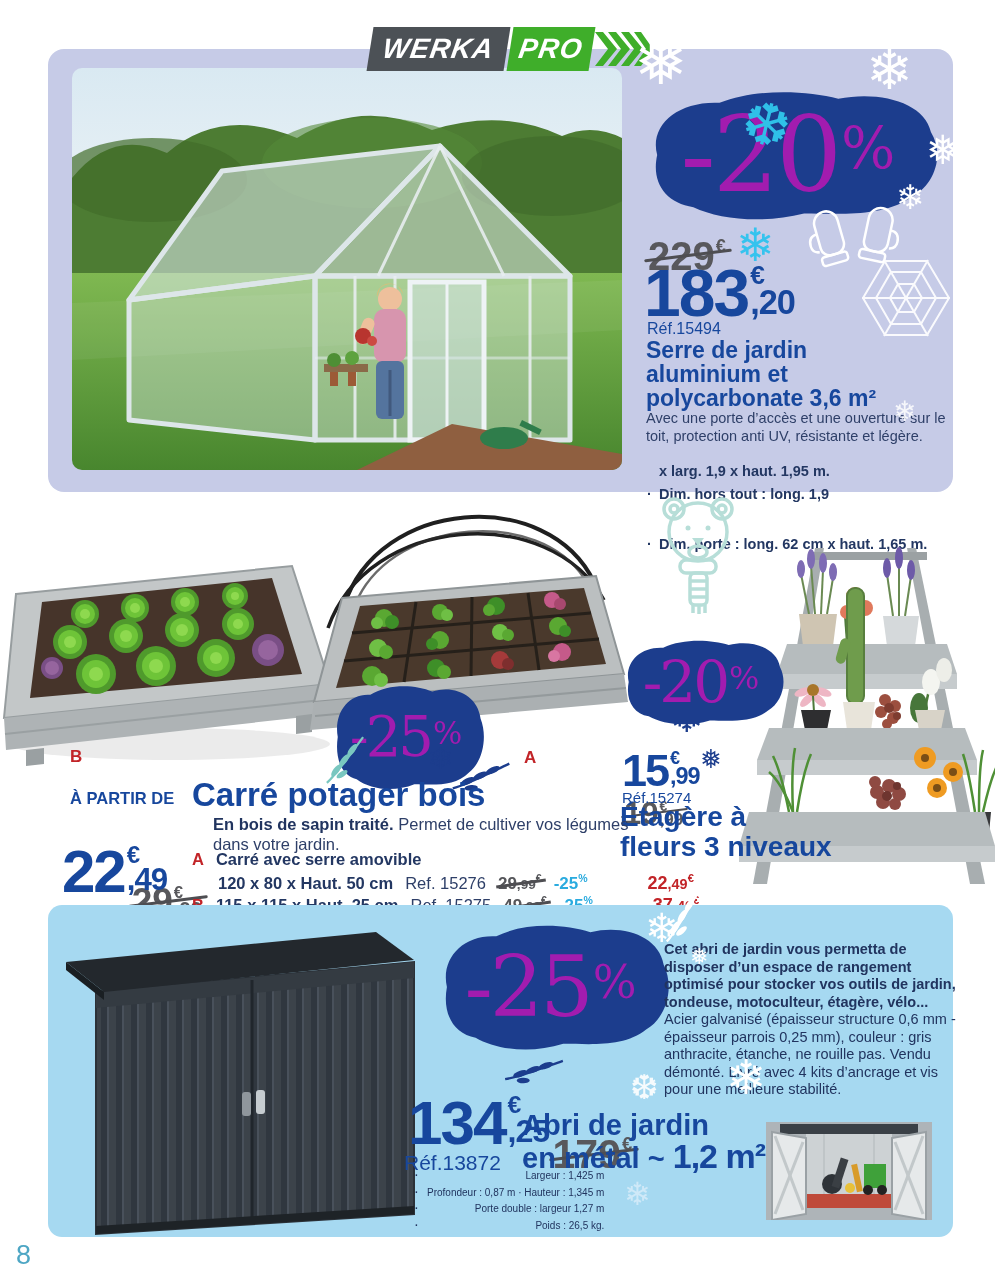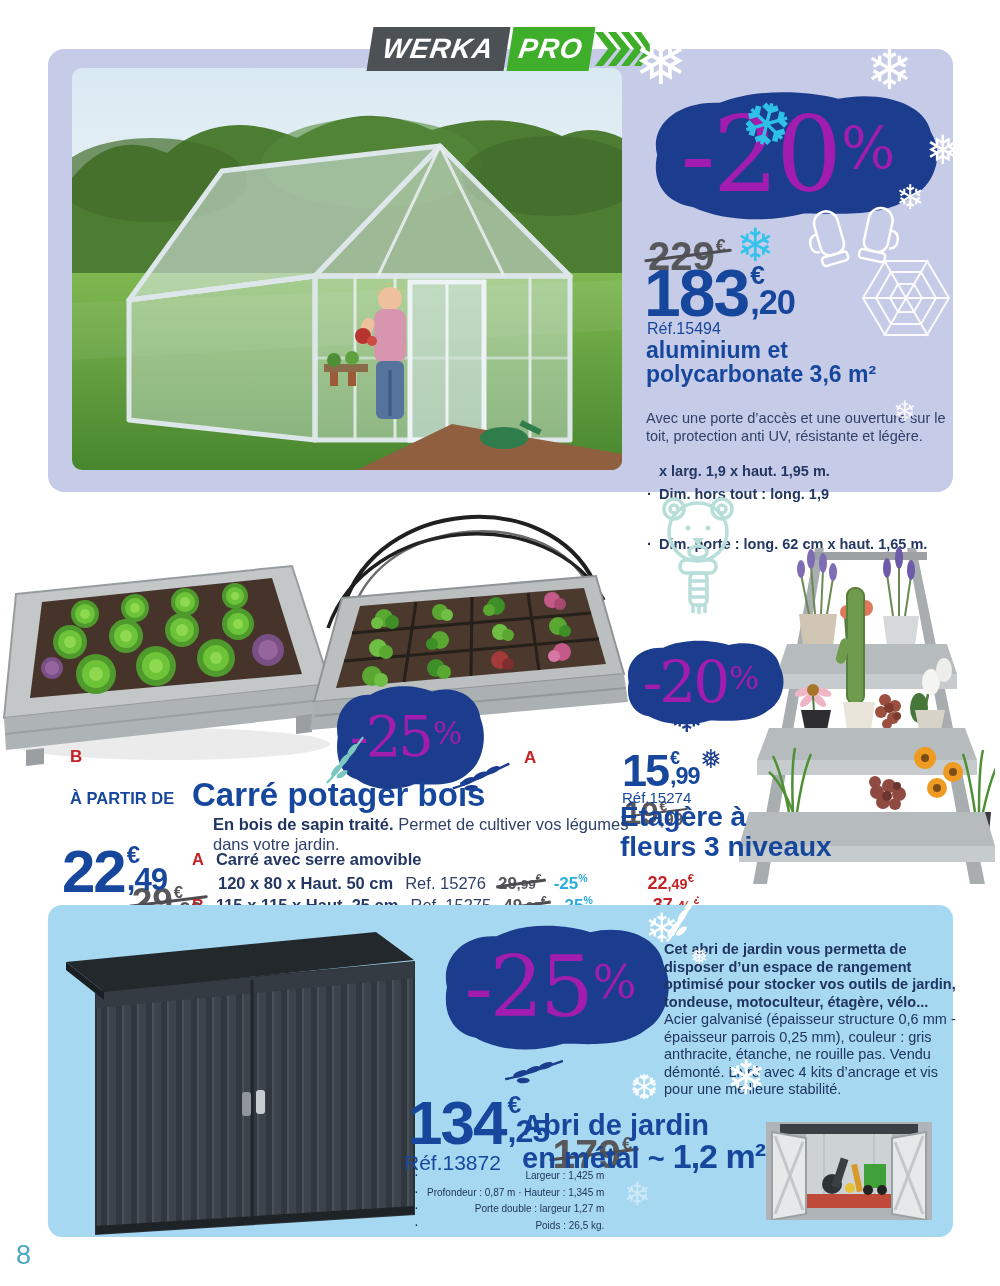--- a/index.html
+++ b/index.html
@@ -165,20 +165,21 @@
   </div>
   <div class="abs bigprice" style="left:644px;top:260px;font-size:66px;">
     <span>183</span>
     <span class="frac">
         <span class="cur">€</span>
         <span class="dec">,20</span>
       </span>
   </div>
   <div class="abs refline" style="left:647px;top:320px;">Réf.15494</div>
   <div class="abs h-navy" style="left:646px;top:338px;font-size:23px;line-height:24px;">
+    <span style="display:block">Serre de jardin</span>
     <span style="display:block">aluminium et</span>
     <span style="display:block">polycarbonate 3,6 m²</span>
   </div>
   <div class="abs body-navy" style="left:646px;top:409px;width:316px;font-size:14.5px;line-height:18px;">Avec une porte d’accès et une ouverture sur le toit, protection anti UV, résistante et légère.</div>
   <div class="abs bullet bold" style="left:646px;top:446px;font-size:14.5px;">Dim. hors tout : long. 1,9</div>
   <div class="abs indent" style="left:646px;top:463px;font-size:14.5px;font-weight:700;color:#233762;">x larg. 1,9 x haut. 1,95 m.</div>
   <div class="abs bullet bold" style="left:646px;top:480px;font-size:14.5px;">Dim. porte : long. 62 cm x haut. 1,65 m.</div>
 
   
   <div class="abs flake" style="left:634px;top:30px;font-size:64px;color:#fff;">❅</div>

